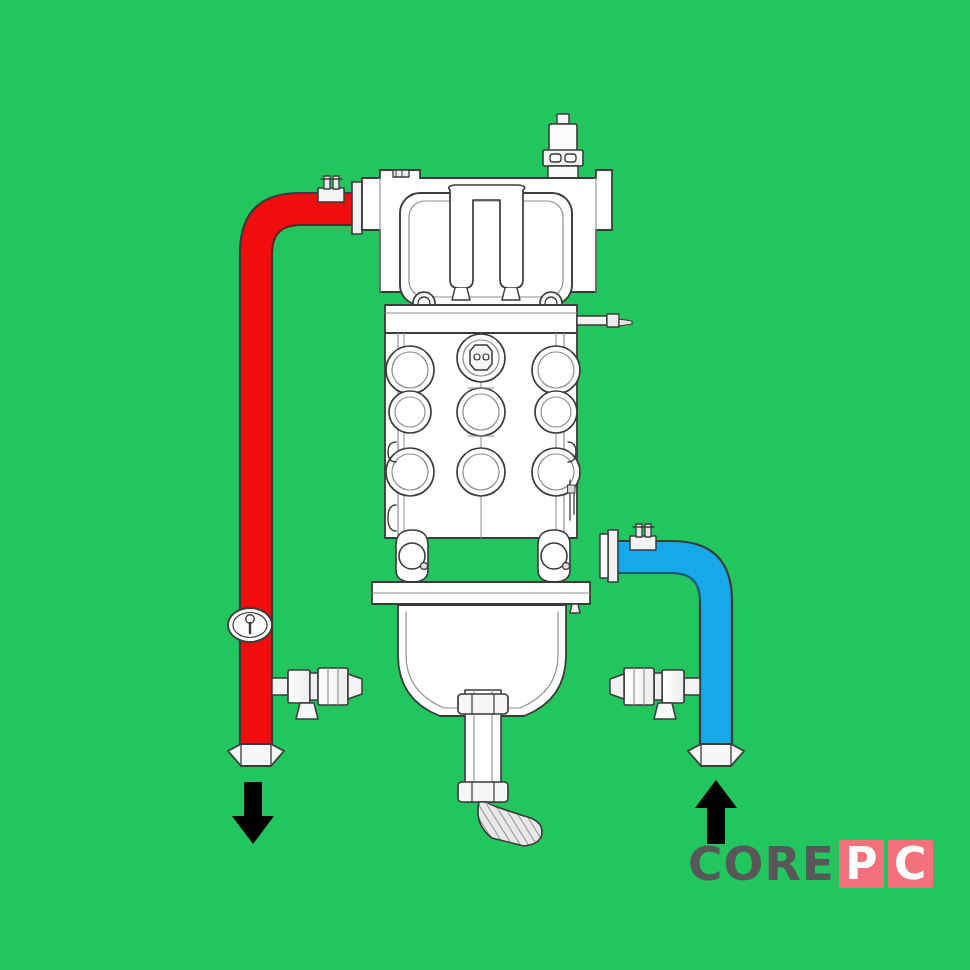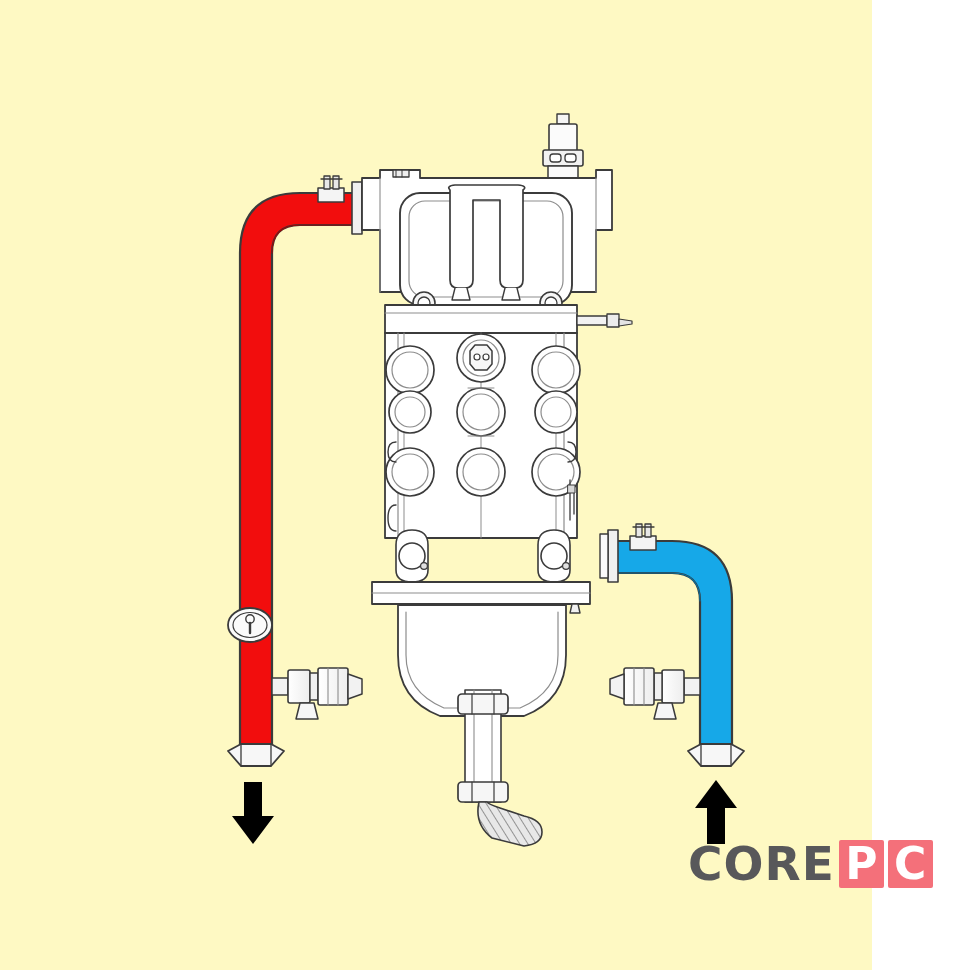--- a/index.html
+++ b/index.html
@@ -9,23 +9,23 @@
   }
   body {
     width: 970px;
     height: 970px;
     font-family: "Liberation Sans", sans-serif;
     position: relative;
     overflow: hidden;
   }
   #stage {
     position: relative;
-    width: 872px;
+    width: 970px;
     height: 970px;
-    background: #fef9c3;
+    background: #22c55e;
   }
   #diagram-svg {
     position: absolute;
     left: 0;
     top: 0;
     width: 970px;
     height: 970px;
     display: block;
   }
   

